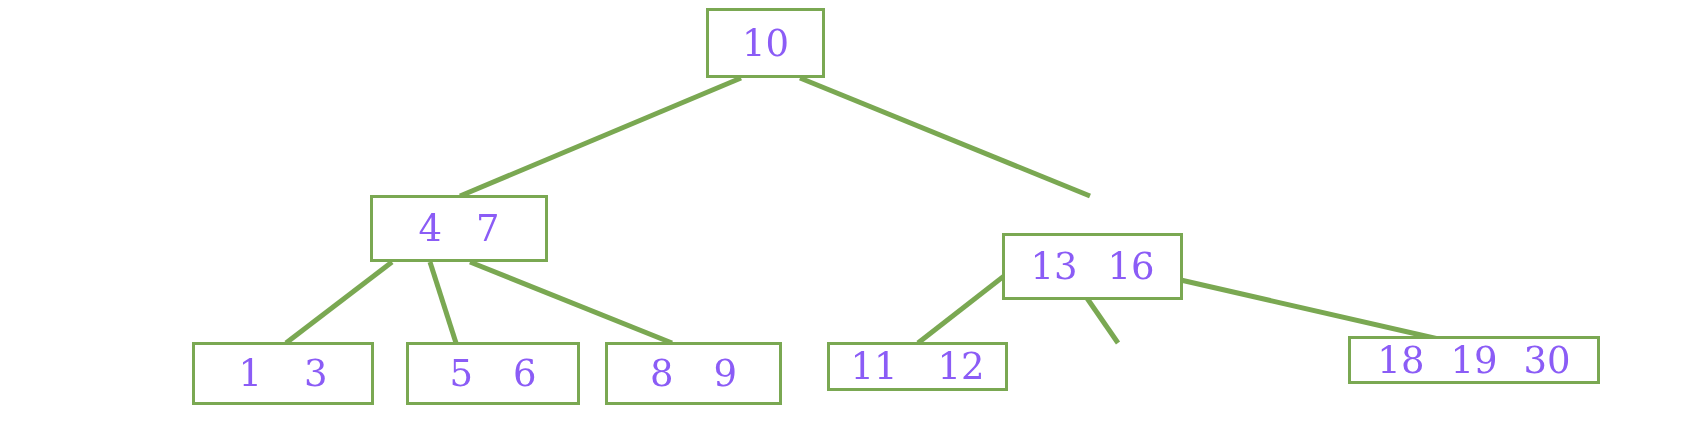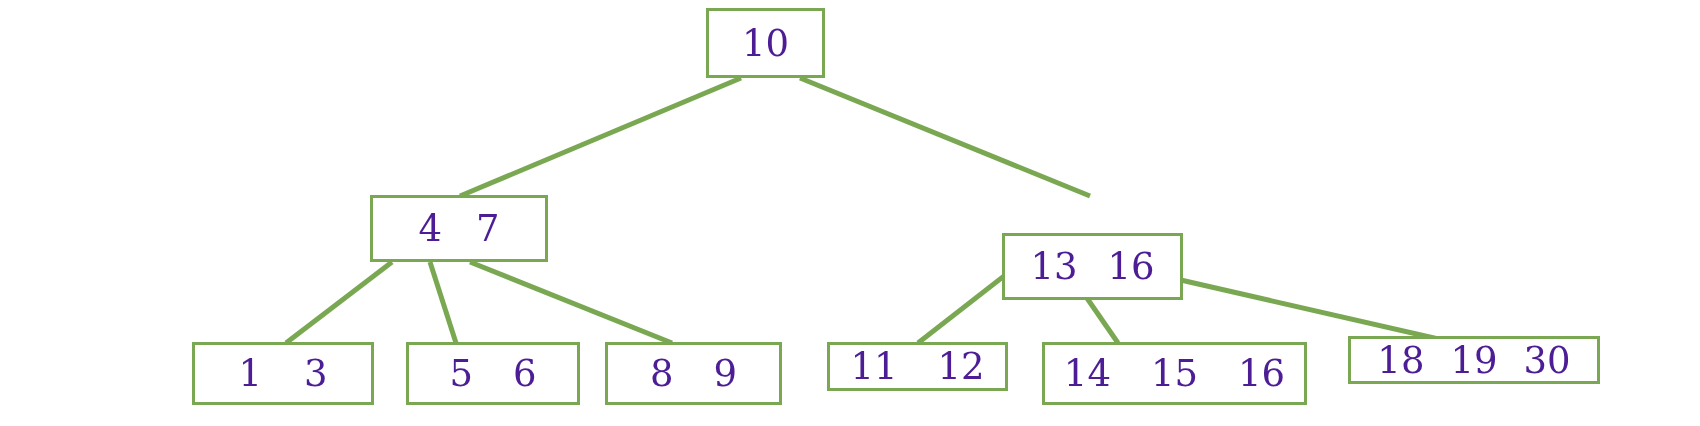--- a/index.html
+++ b/index.html
@@ -32,21 +32,21 @@
     justify-content: center;
     z-index: 2;
   }
   .node-keys {
     display: flex;
     align-items: baseline;
     justify-content: center;
     white-space: nowrap;
   }
   .key-cell {
-    color: #4c1d95;
+    color: #8b5cf6;
     font-size: 37px;
     line-height: 1;
     text-align: center;
     font-family: "DejaVu Serif", "Liberation Serif", serif;
   }
   
   .n-root      { left: 706px; top: 8px;   width: 119px; height: 70px; }
   .n-root .key-cell { padding: 0 6px; }
 
   .n-int-left  { left: 370px; top: 195px; width: 178px; height: 67px; }
@@ -132,27 +132,20 @@
     </div>
   </div>
 
   <div class="tree-node n-leaf3">
     <div class="node-keys">
       <span class="key-cell">11</span>
       <span class="key-cell">12</span>
     </div>
   </div>
 
-  <div class="tree-node n-leaf4">
-    <div class="node-keys">
-      <span class="key-cell">14</span>
-      <span class="key-cell">15</span>
-      <span class="key-cell">16</span>
-    </div>
-  </div>
 
   <div class="tree-node n-leaf5">
     <div class="node-keys">
       <span class="key-cell">18</span>
       <span class="key-cell">19</span>
       <span class="key-cell">30</span>
     </div>
   </div>
 
 </div>

